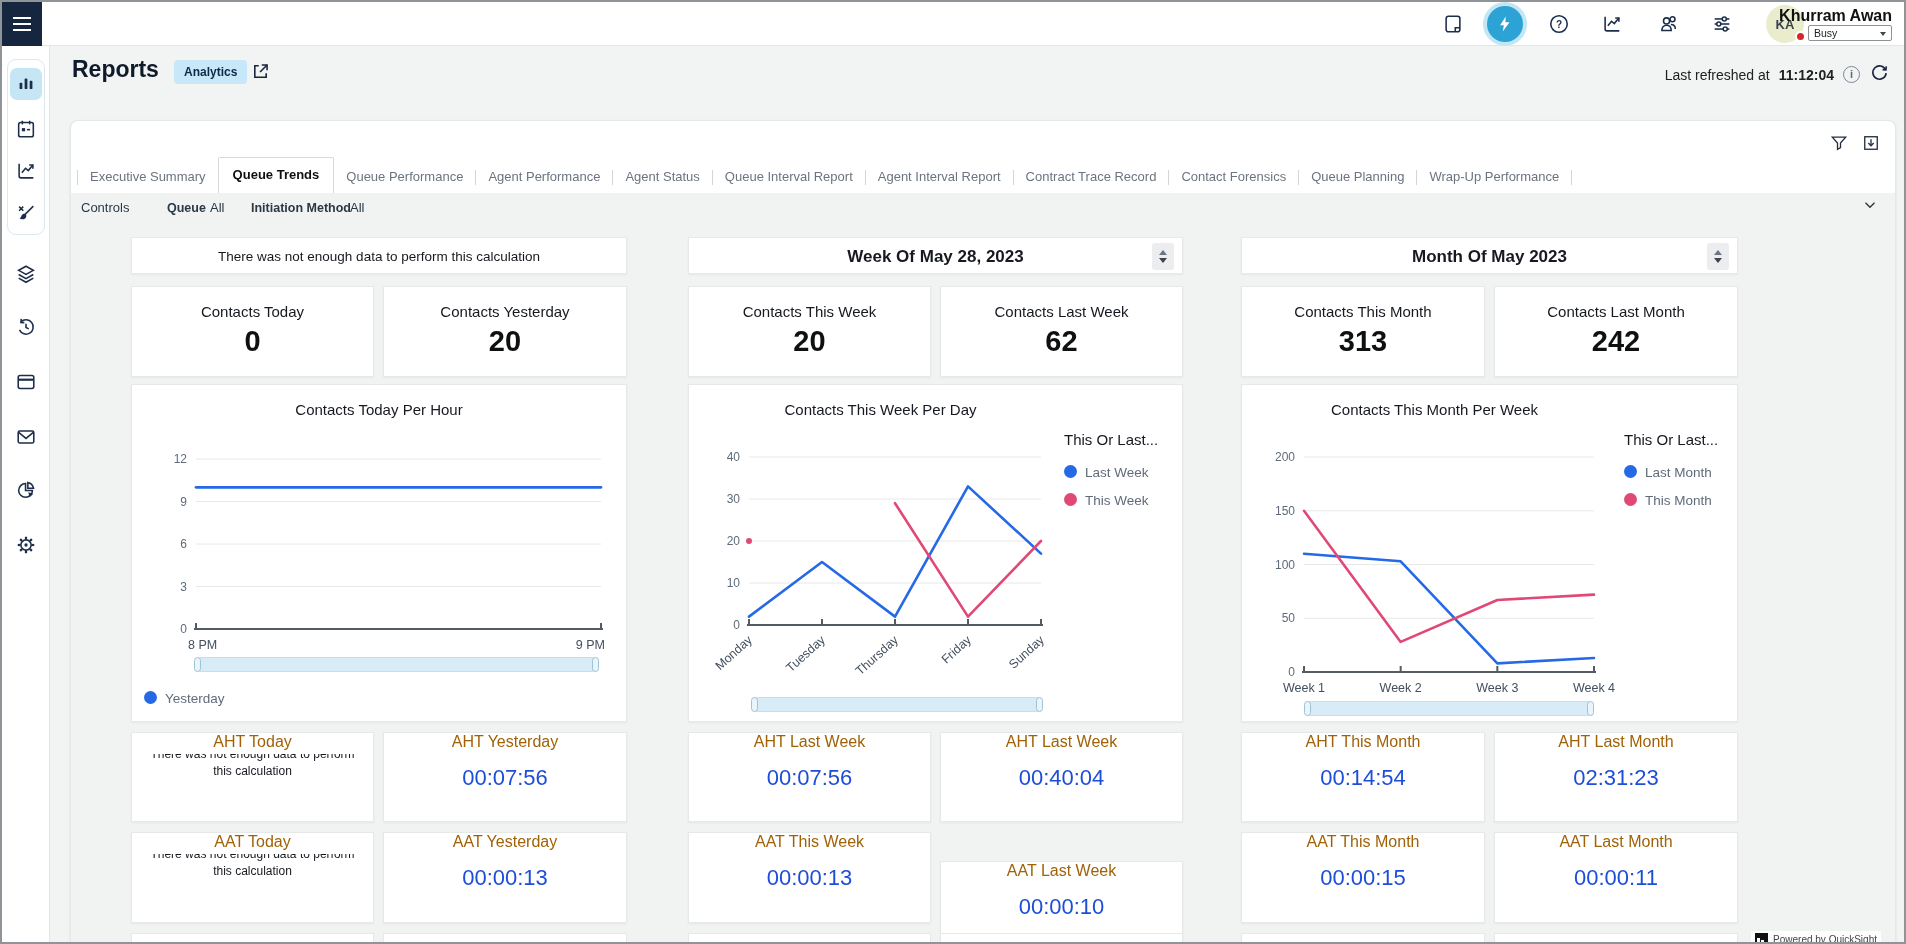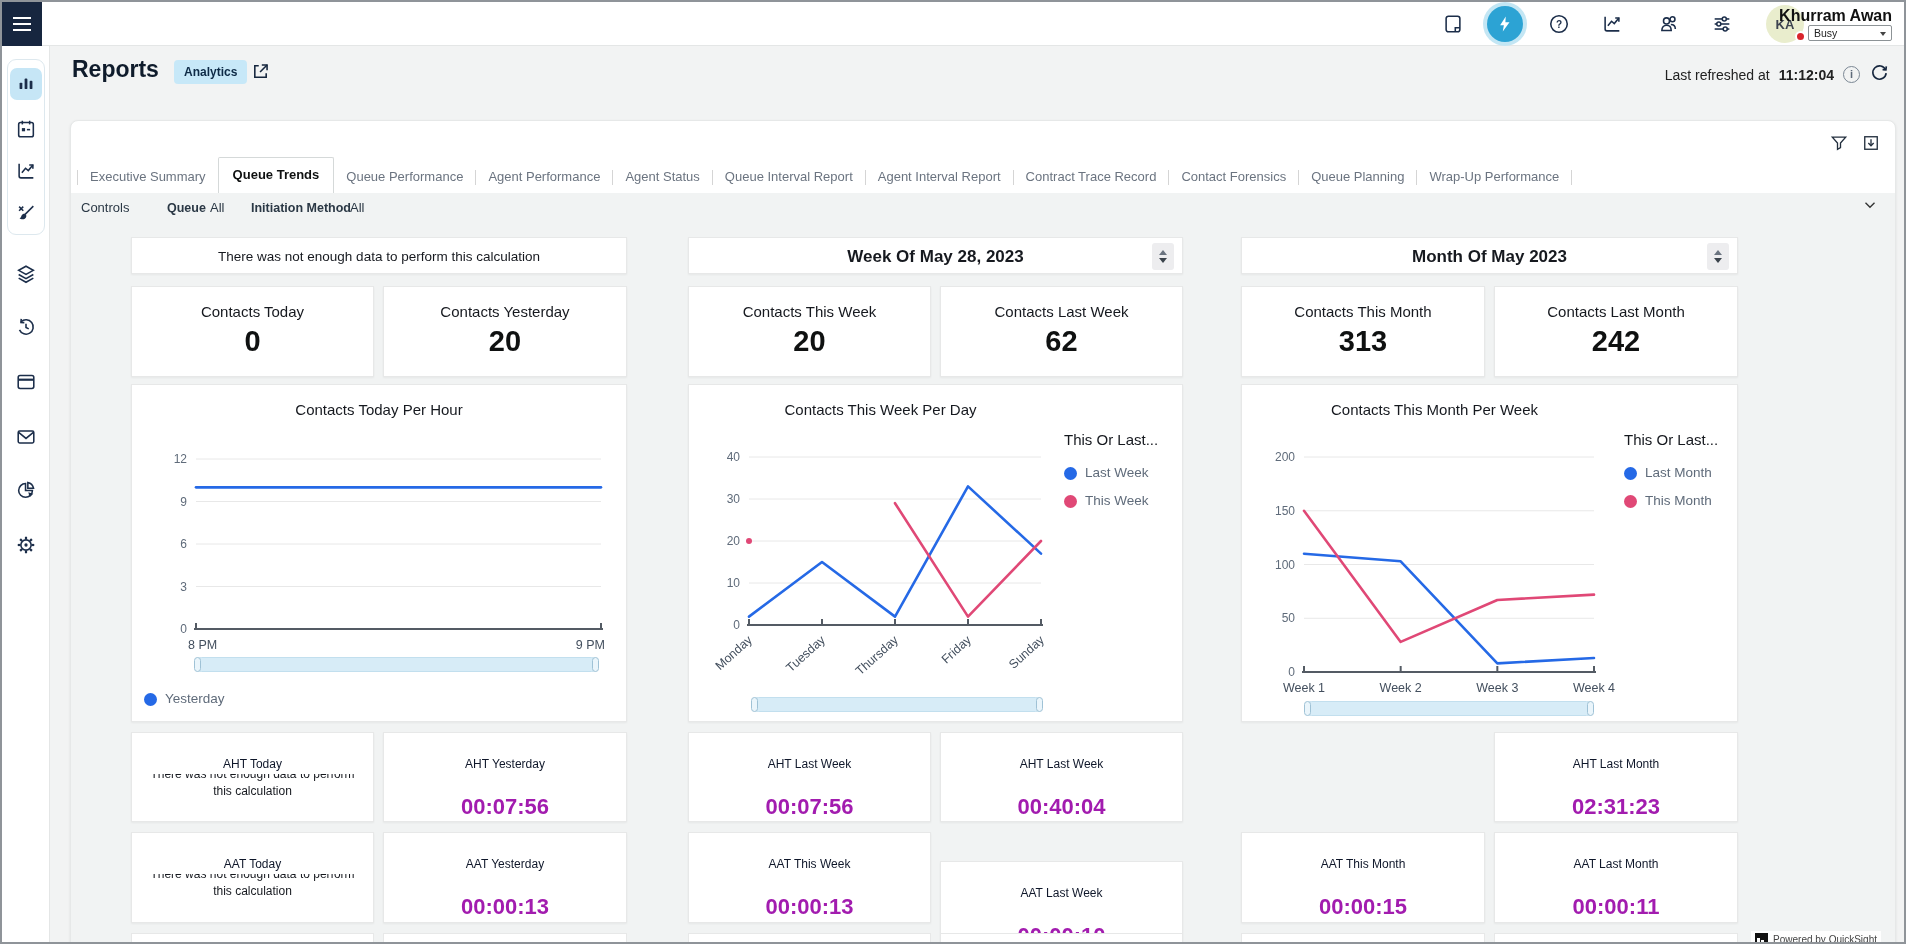--- a/index.html
+++ b/index.html
@@ -48,31 +48,31 @@
   .hcard{text-align:center}
   .hcard .ph{font-size:17px;font-weight:700;line-height:37px;color:#16191f}
   .hcard .pm{font-size:13.5px;line-height:37px;color:#16191f}
   .spin{position:absolute;right:8px;top:5px;width:22px;height:27px;background:#ededef;border-radius:3px;cursor:pointer;display:flex;flex-direction:column;align-items:center;justify-content:center;gap:3px}
   .spin .up{width:0;height:0;border-left:4px solid transparent;border-right:4px solid transparent;border-bottom:5px solid #6b7480}
   .spin .dn{width:0;height:0;border-left:4px solid transparent;border-right:4px solid transparent;border-top:5px solid #3b434c}
   .kpi{text-align:center}
   .kpi .kl{margin-top:16px;font-size:15px;color:#16191f}
   .kpi .kv{margin-top:5px;font-size:29px;font-weight:700;color:#0f1111}
   .mt{text-align:center}
-  .mt .kl{margin-top:24px;font-size:12px;color:#0f172a}
-  .mt .kv{margin-top:23px;font-size:22px;font-weight:700;color:#a21caf}
+  .mt .kl{margin-top:0;font-size:16px;color:#a16207}
+  .mt .kv{margin-top:14px;font-size:22px;font-weight:400;color:#1d4ed8}
   .ndclip{height:38px;overflow:hidden;margin-top:3px}
   .ndmsg{font-size:12px;line-height:17px;margin:-8px auto 0;width:225px;color:#16191f}
   .ctitle{position:absolute;left:0;right:0;top:16px;text-align:center;font-size:15px;color:#16191f}
   .ctitle.c2{right:110px}
   .ytick{font-size:12px;fill:#5f6b7a}
   .xlab{font-size:12.5px;fill:#434f5e}
   .legend{position:absolute;width:120px}
   .legend .lt{font-size:15px;color:#16191f;margin-bottom:17px;white-space:nowrap}
-  .litem{display:flex;align-items:flex-end;gap:8px;margin-bottom:13px;cursor:pointer}
+  .litem{display:flex;align-items:flex-start;gap:8px;margin-bottom:13px;cursor:pointer}
   .ldot{width:13px;height:13px;border-radius:50%;flex:0 0 13px}
   .litem span.ll{font-size:13.5px;color:#5f6b7a;white-space:nowrap}
   .scrollx{position:absolute;height:15px;background:#d7ecf7;border:1px solid #c2dfee;border-radius:8px;cursor:pointer}
   .scrollx .h{position:absolute;top:-1px;width:7px;height:15px;background:#eaf5fb;border:1px solid #9fc2d6;border-radius:4px;cursor:ew-resize}
   .scrollx .hl{left:-1px}.scrollx .hr{right:-1px}
   .stub{position:absolute;height:12px;background:#fff;border:1px solid #e7e8e8;border-bottom:none}
   .pby{position:absolute;right:14px;top:738px;display:flex;align-items:center;gap:5px;background:rgba(255,255,255,.92);padding:2px 4px;font-size:10px;color:#444}
   .qslogo{width:13px;height:13px;background:#111;position:relative}
   .qslogo:after{content:"";position:absolute;left:2px;bottom:2px;width:3px;height:6px;background:#fff;box-shadow:4px 2px 0 0 #fff}
 </style>
@@ -478,20 +478,24 @@
           <div class="litem">
             <span class="ldot" style="background: rgb(224, 72, 118);"></span>
             <span class="ll">This Month</span>
           </div>
         </div>
         <div class="scrollx" style="left:62px;top:316px;width:290px">
             <span class="h hl"></span>
             <span class="h hr"></span>
           </div>
       </div>
+      <div class="card mt" style="left:1170px;top:539px;width:244px;height:90px">
+        <div class="kl">AHT This Month</div>
+        <div class="kv">00:14:54</div>
+      </div>
       <div class="card mt" style="left:1423px;top:539px;width:244px;height:90px">
         <div class="kl">AHT Last Month</div>
         <div class="kv">02:31:23</div>
       </div>
       <div class="card mt" style="left:1170px;top:639px;width:244px;height:91px">
         <div class="kl">AAT This Month</div>
         <div class="kv">00:00:15</div>
       </div>
       <div class="card mt" style="left:1423px;top:639px;width:244px;height:91px">
         <div class="kl">AAT Last Month</div>

